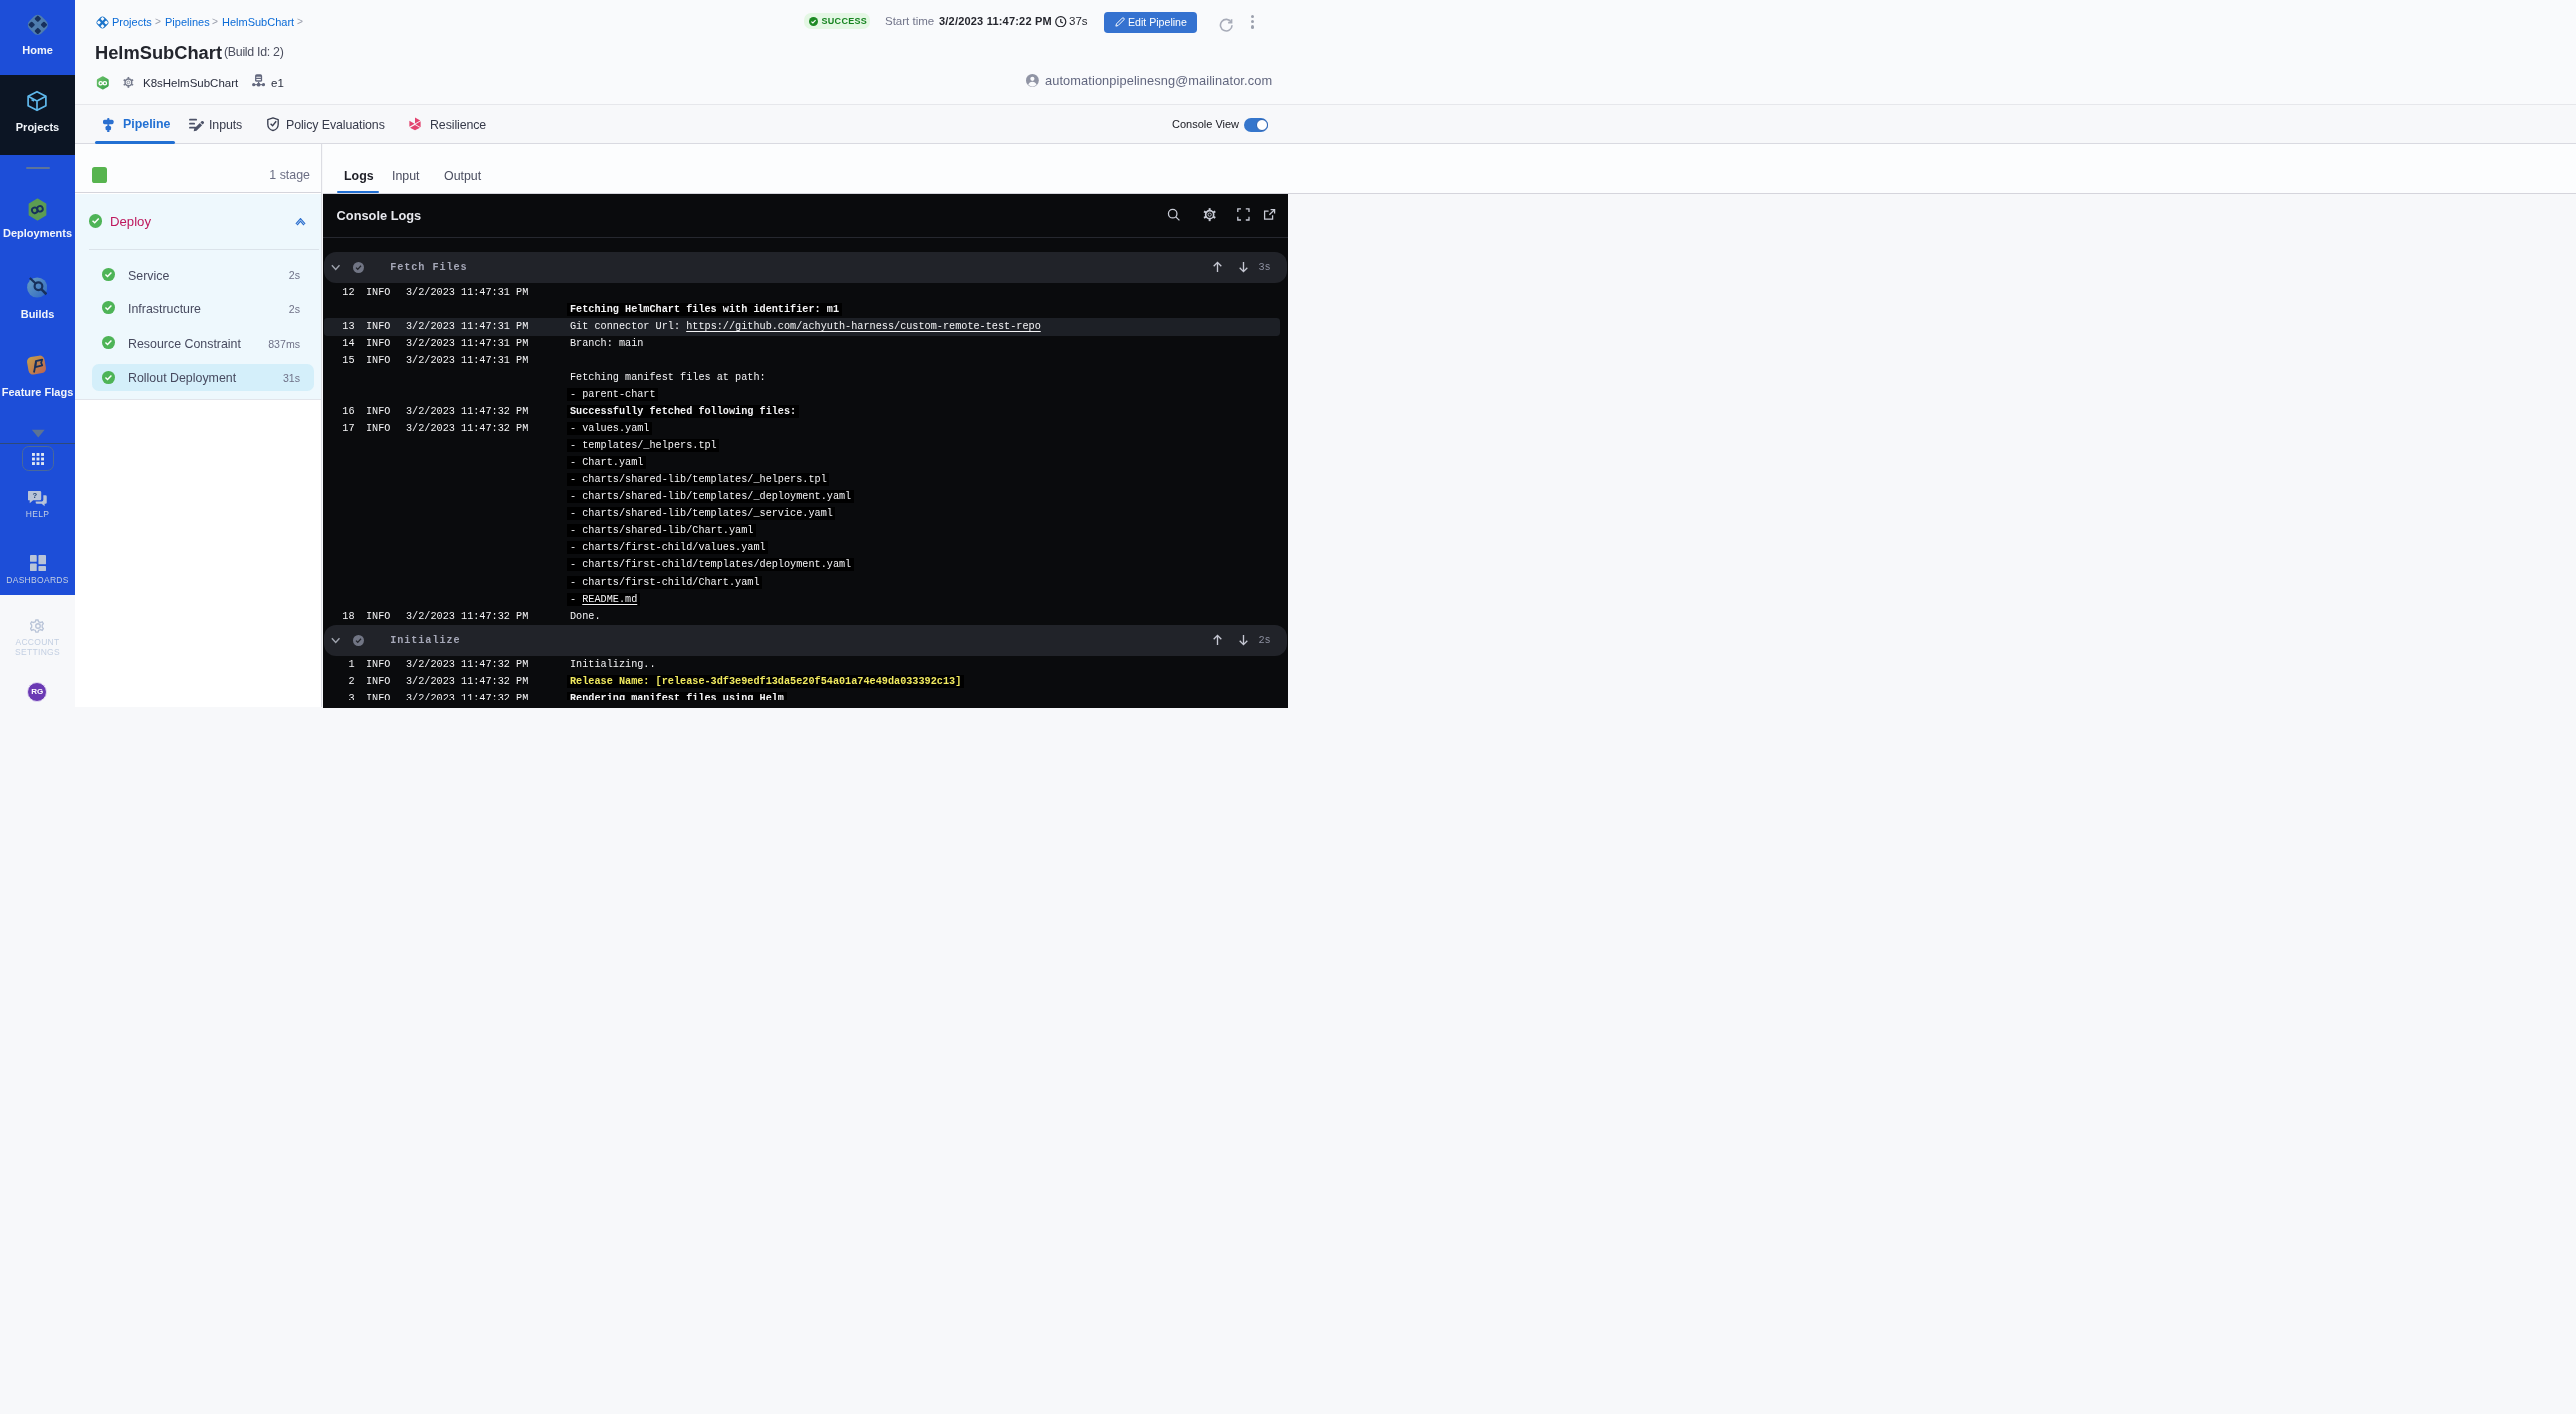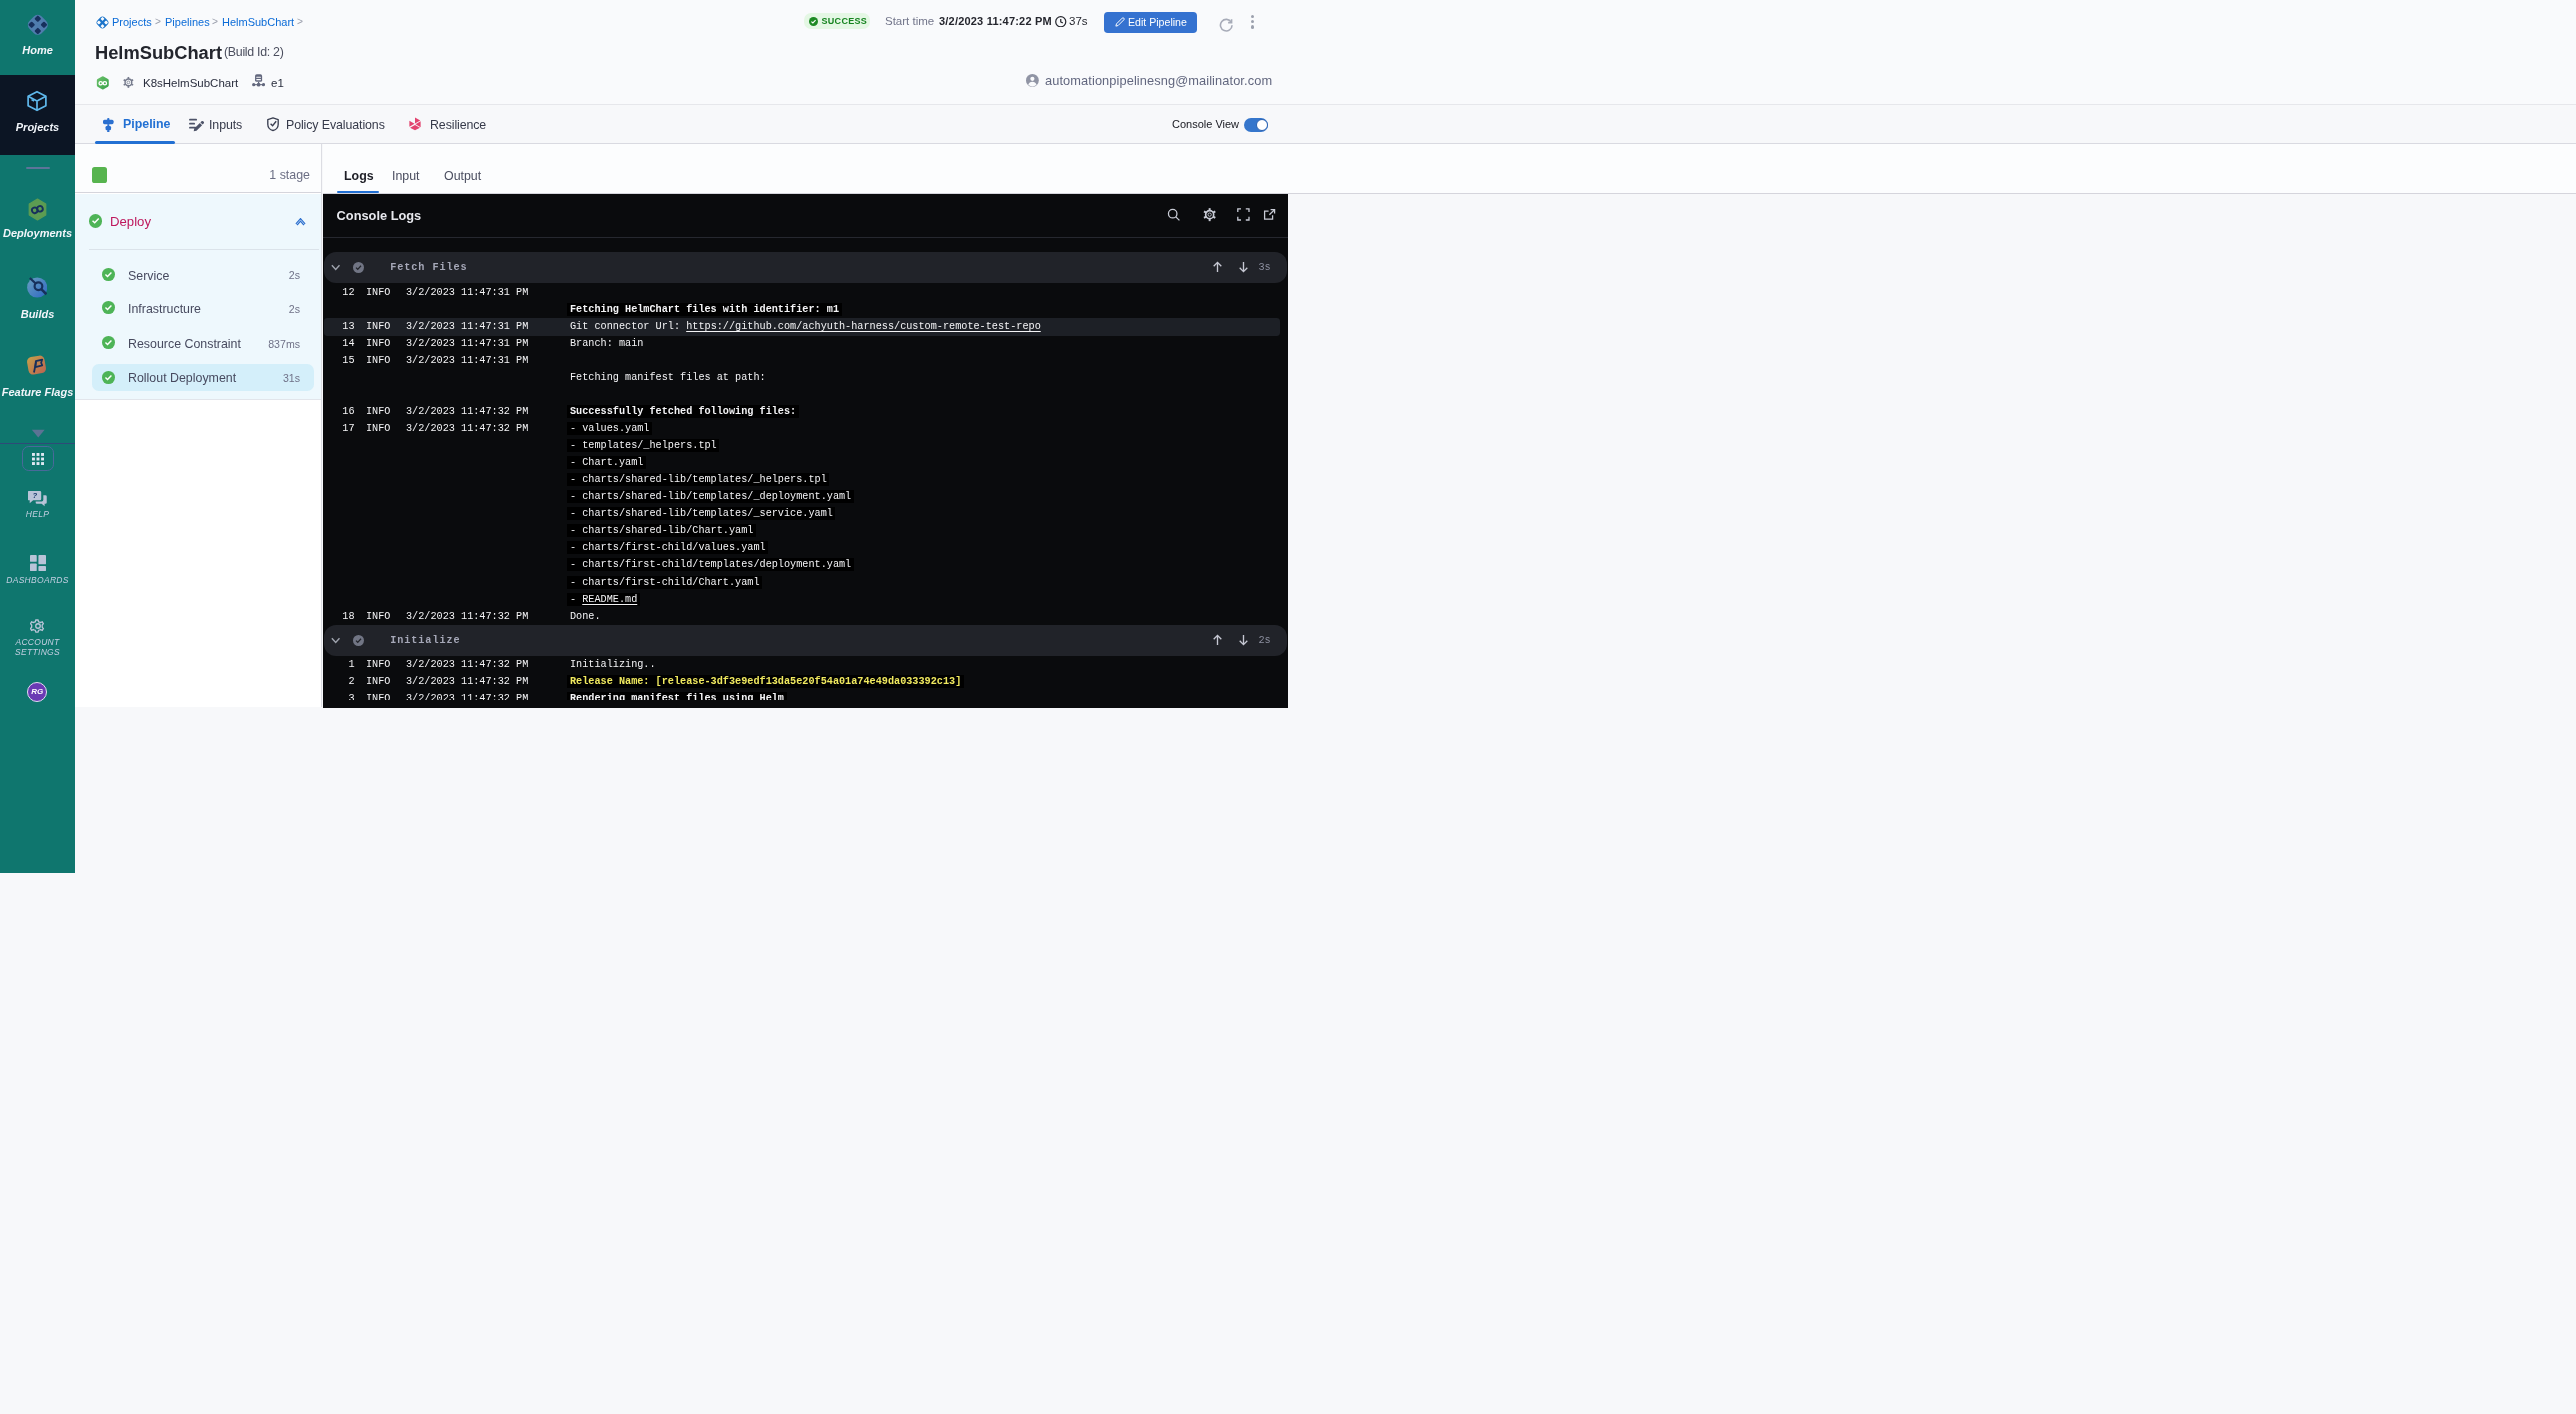--- a/index.html
+++ b/index.html
@@ -1,21 +1,21 @@
 <!DOCTYPE html>
 <html style="font-size:13.6px"><head>
 <meta charset="utf-8">
 <style>
   * { margin:0; padding:0; box-sizing:border-box; }
   html,body { width:1288px; height:707px; overflow:hidden; background:#f7f8fa;
     font-family:"Liberation Sans", sans-serif; }
   .abs { position:absolute; }
   
-  #sidebar { position:absolute; left:0; top:0; width:75px; height:873px;
-    background:#0f766e; z-index:5;font-style:italic; }
+  #sidebar { position:absolute; left:0; top:0; width:75px; height:595px;
+    background:#1d4ed8; z-index:5; }
   #sb-projects { position:absolute; left:0; top:75px; width:100%; height:80px; background:#0c1524; }
   .sb-label { position:absolute; width:100%; text-align:center; color:#f2f5fa;
     font-size:11px; font-weight:600; }
   .sb-small { position:absolute; width:100%; text-align:center; color:#c3cfe2;
     font-size:8.5px; letter-spacing:0.3px; }
   
   #header { position:absolute; left:75px; top:0; right:0; height:105px;
     background:#f9fafc; border-bottom:0.9px solid #e6e7eb; }
   .crumb { font-size:11px; color:#0b6bd7; }
   .crumb-sep { font-size:10.2px; color:#9a9eac; }
@@ -431,20 +431,23 @@
       <span class="msg">Branch: main</span>
     </div>
   <div class="line" style="top:158px">
       <span class="no">15</span>
       <span class="lv">INFO</span>
       <span class="ts">3/2/2023 11:47:31 PM</span>
     </div>
   <div class="line" style="top:175px">
       <span class="msg">Fetching manifest files at path:</span>
     </div>
+  <div class="line" style="top:192px">
+      <span class="msg"><span class="chip">- parent-chart</span></span>
+    </div>
   <div class="line" style="top:209px">
       <span class="no">16</span>
       <span class="lv">INFO</span>
       <span class="ts">3/2/2023 11:47:32 PM</span>
       <span class="msg"><span class="chip b">Successfully fetched following files:</span></span>
     </div>
   <div class="line" style="top:226px">
       <span class="no">17</span>
       <span class="lv">INFO</span>
       <span class="ts">3/2/2023 11:47:32 PM</span>

